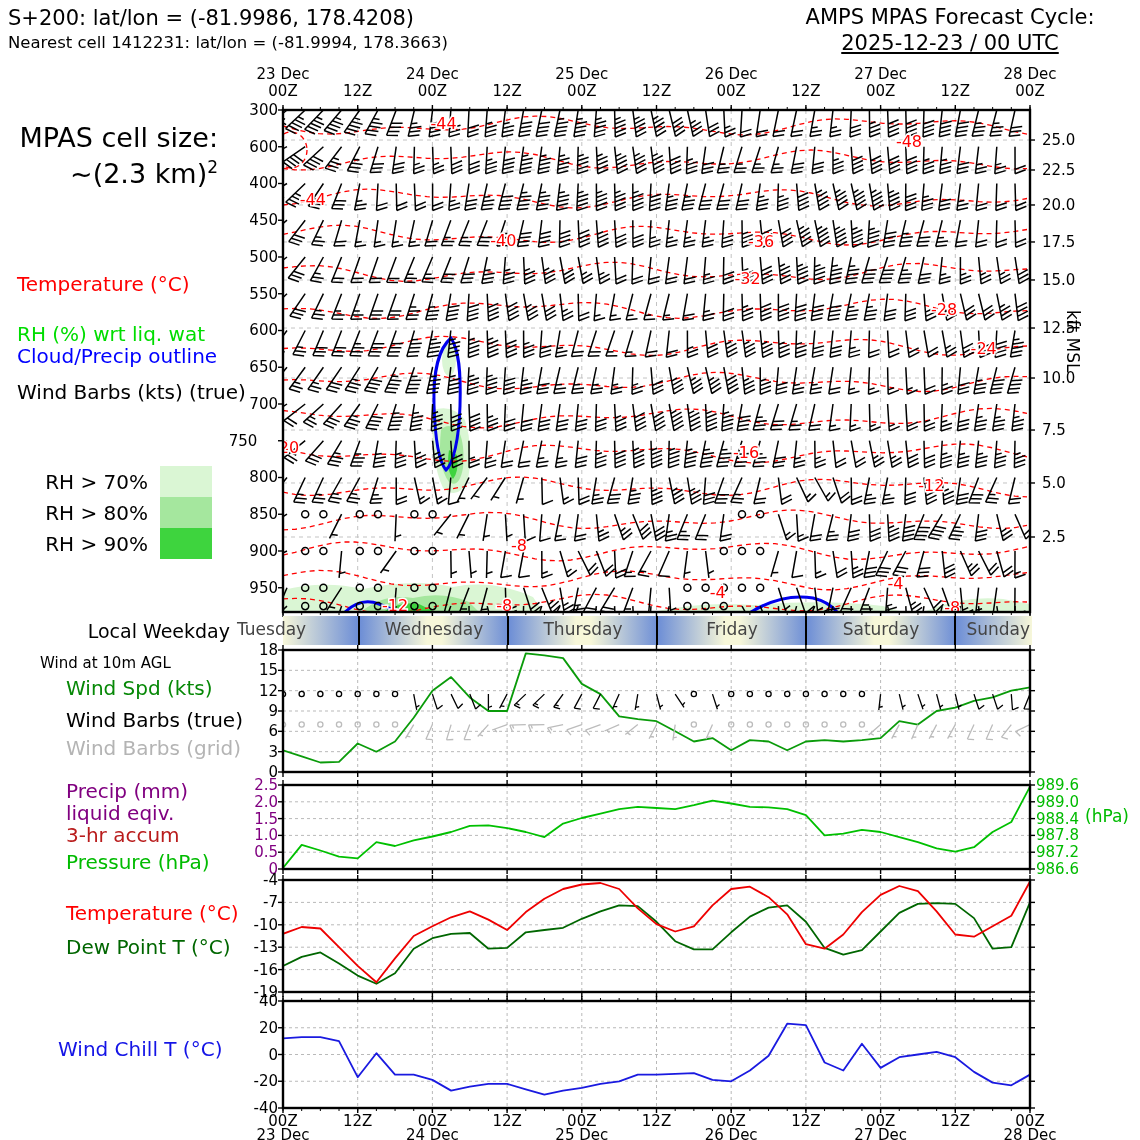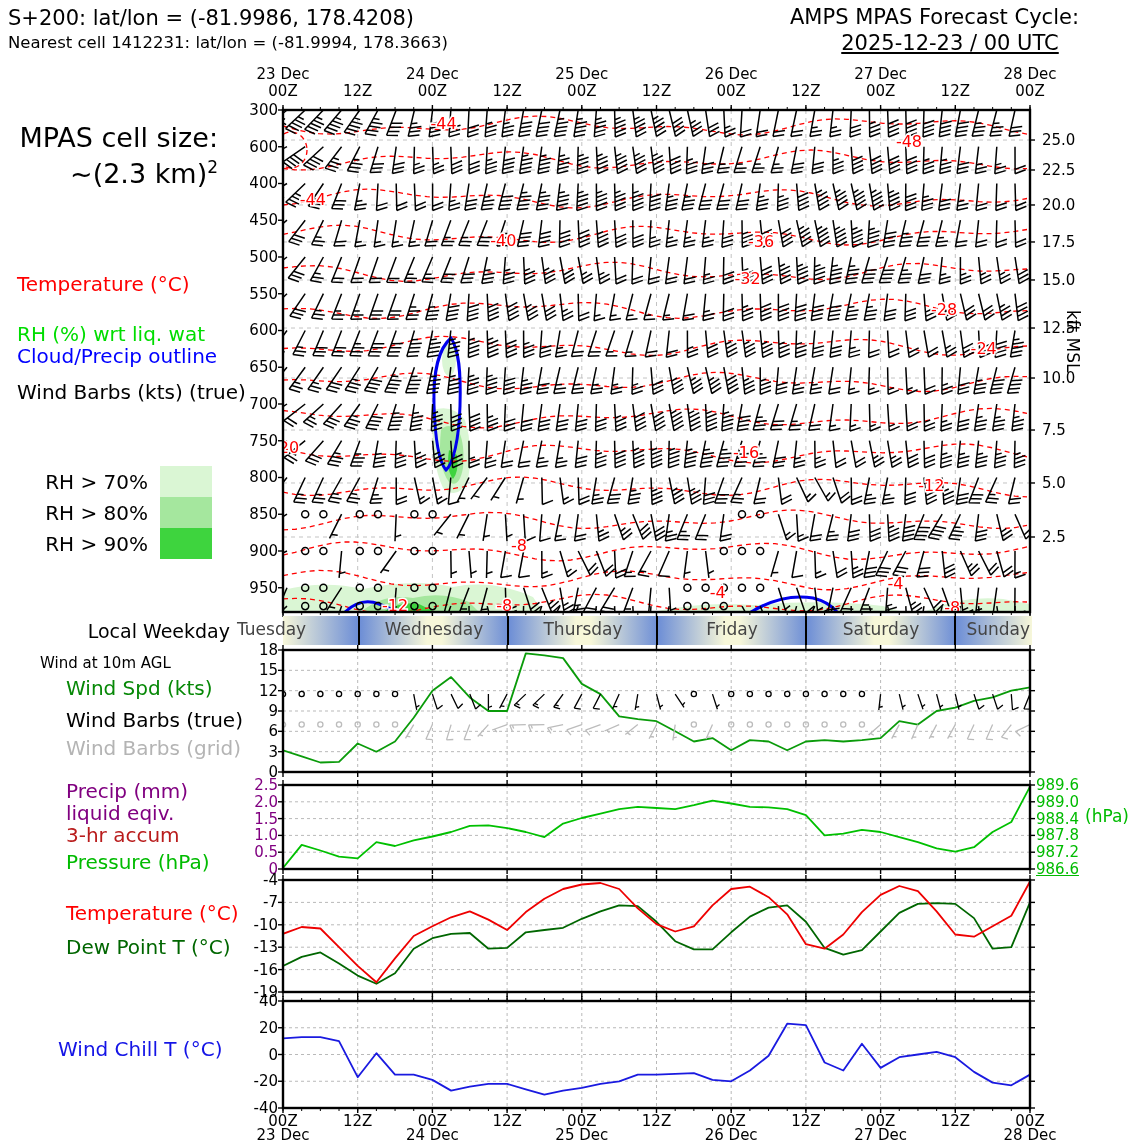--- a/index.html
+++ b/index.html
@@ -7,21 +7,21 @@
   #root{position:relative;width:1140px;height:1140px;background:#fff;overflow:hidden;}
   .abs{position:absolute;white-space:nowrap;}
   svg{position:absolute;overflow:hidden;}
 </style>
 </head>
 <body>
 <div id="root">
 
 <div class="abs" style="left:8px;top:6px;font-size:21px;">S+200: lat/lon = (-81.9986, 178.4208)</div>
 <div class="abs" style="left:8px;top:33px;font-size:16.5px;">Nearest cell 1412231: lat/lon = (-81.9994, 178.3663)</div>
-<div class="abs" style="left:790px;top:5px;width:320px;font-size:21px;">AMPS MPAS Forecast Cycle:</div>
+<div class="abs" style="left:790px;top:5px;width:320px;text-align:center;font-size:21px;">AMPS MPAS Forecast Cycle:</div>
 <div class="abs" style="left:790px;top:31px;width:320px;text-align:center;font-size:21px;text-decoration:underline;">2025-12-23 / 00 UTC</div>
 
 <div class="abs" style="left:0px;top:122px;width:218px;text-align:right;font-size:27px;">MPAS cell size:</div>
 <div class="abs" style="left:0px;top:157px;width:218px;text-align:right;font-size:27px;"><span>~(2.3 km)</span><sup style="font-size:17px;">2</sup></div>
 
 <div class="abs" style="right:910px;top:620px;font-size:19px;">Local Weekday</div>
 <div class="abs" style="left:40px;top:654px;font-size:15px;">Wind at 10m AGL</div>
 <div class="abs" style="left:66px;top:676px;font-size:20px;color:#068806;">Wind Spd (kts)</div>
 <div class="abs" style="left:66px;top:708px;font-size:20px;color:#000;">Wind Barbs (true)</div>
 <div class="abs" style="left:66px;top:736px;font-size:20px;color:#b4b4b4;">Wind Barbs (grid)</div>
@@ -898,21 +898,21 @@
     </svg>
     <div class="abs" style="left:208px;top:101px;width:70px;text-align:right;font-size:15px;">300</div>
     <div class="abs" style="left:208px;top:137.74963396778918px;width:70px;text-align:right;font-size:15px;">600</div>
     <div class="abs" style="left:208px;top:174.49926793557833px;width:70px;text-align:right;font-size:15px;">400</div>
     <div class="abs" style="left:208px;top:211.24890190336748px;width:70px;text-align:right;font-size:15px;">450</div>
     <div class="abs" style="left:208px;top:247.99853587115666px;width:70px;text-align:right;font-size:15px;">500</div>
     <div class="abs" style="left:208px;top:284.74816983894584px;width:70px;text-align:right;font-size:15px;">550</div>
     <div class="abs" style="left:208px;top:321.49780380673496px;width:70px;text-align:right;font-size:15px;">600</div>
     <div class="abs" style="left:208px;top:358.24743777452414px;width:70px;text-align:right;font-size:15px;">650</div>
     <div class="abs" style="left:208px;top:394.9970717423133px;width:70px;text-align:right;font-size:15px;">700</div>
-    <div class="abs" style="left:208px;top:431.74670571010245px;width:70px;text-align:right;font-size:15px;">750</div>
+    <div class="abs" style="left:208px;top:431.74670571010245px;width:70px;text-align:center;font-size:15px;">750</div>
     <div class="abs" style="left:208px;top:468.4963396778917px;width:70px;text-align:right;font-size:15px;">800</div>
     <div class="abs" style="left:208px;top:505.2459736456808px;width:70px;text-align:right;font-size:15px;">850</div>
     <div class="abs" style="left:208px;top:541.9956076134699px;width:70px;text-align:right;font-size:15px;">900</div>
     <div class="abs" style="left:208px;top:578.745241581259px;width:70px;text-align:right;font-size:15px;">950</div>
     <div class="abs" style="left:1042px;top:131.0196px;font-size:15px;">25.0</div>
     <div class="abs" style="left:1042px;top:160.989px;font-size:15px;">22.5</div>
     <div class="abs" style="left:1042px;top:195.97840000000002px;font-size:15px;">20.0</div>
     <div class="abs" style="left:1042px;top:232.97580000000002px;font-size:15px;">17.5</div>
     <div class="abs" style="left:1042px;top:270.97720000000004px;font-size:15px;">15.0</div>
     <div class="abs" style="left:1042px;top:319.0186px;font-size:15px;">12.5</div>
@@ -1152,21 +1152,21 @@
     <div class="abs" style="left:228px;top:792.8px;width:50px;text-align:right;font-size:15px;color:#800080;">2.0</div>
     <div class="abs" style="left:228px;top:809.6px;width:50px;text-align:right;font-size:15px;color:#800080;">1.5</div>
     <div class="abs" style="left:228px;top:826.4px;width:50px;text-align:right;font-size:15px;color:#800080;">1.0</div>
     <div class="abs" style="left:228px;top:843.2px;width:50px;text-align:right;font-size:15px;color:#800080;">0.5</div>
     <div class="abs" style="left:228px;top:860px;width:50px;text-align:right;font-size:15px;color:#800080;">0</div>
     <div class="abs" style="left:1036px;top:776px;font-size:15px;color:#00bb00;">989.6</div>
     <div class="abs" style="left:1036px;top:792.8px;font-size:15px;color:#00bb00;">989.0</div>
     <div class="abs" style="left:1036px;top:809.6px;font-size:15px;color:#00bb00;">988.4</div>
     <div class="abs" style="left:1036px;top:826.4px;font-size:15px;color:#00bb00;">987.8</div>
     <div class="abs" style="left:1036px;top:843.2px;font-size:15px;color:#00bb00;">987.2</div>
-    <div class="abs" style="left:1036px;top:860px;font-size:15px;color:#00bb00;text-decoration:underline;">986.6</div>
+    <div class="abs" style="left:1036px;top:860px;font-size:15px;color:#00bb00;">986.6</div>
     <svg width="771" height="136" viewBox="-12 -12 771 136" style="left: 271px; top: 868px;">
       <clipPath id="clip_temperature-panel">
         <rect x="0" y="0" width="747" height="112"></rect>
       </clipPath>
       <g clip-path="url(#clip_temperature-panel)">
         <line x1="74.7" y1="0" x2="74.7" y2="112" stroke="#b9b9b9" stroke-width="1" stroke-dasharray="3 3"></line>
         <line x1="149.4" y1="0" x2="149.4" y2="112" stroke="#b9b9b9" stroke-width="1" stroke-dasharray="3 3"></line>
         <line x1="224.1" y1="0" x2="224.1" y2="112" stroke="#b9b9b9" stroke-width="1" stroke-dasharray="3 3"></line>
         <line x1="298.8" y1="0" x2="298.8" y2="112" stroke="#b9b9b9" stroke-width="1" stroke-dasharray="3 3"></line>
         <line x1="373.5" y1="0" x2="373.5" y2="112" stroke="#b9b9b9" stroke-width="1" stroke-dasharray="3 3"></line>

